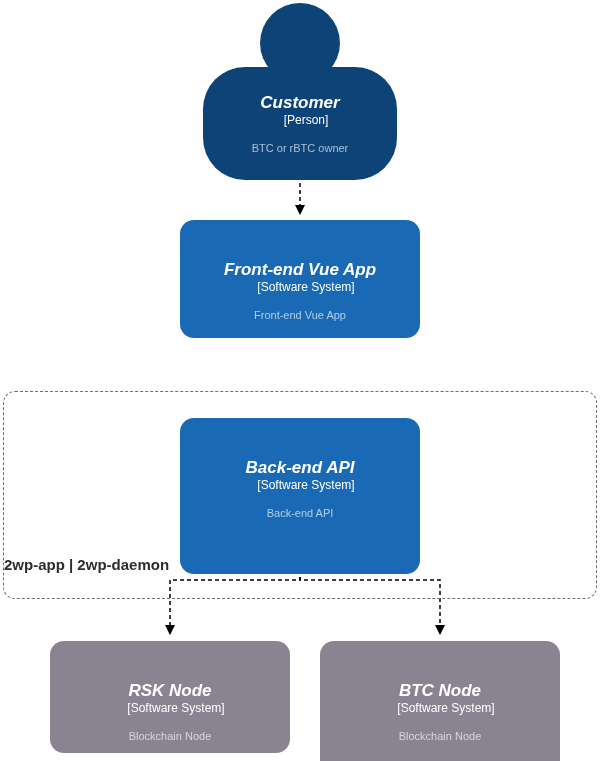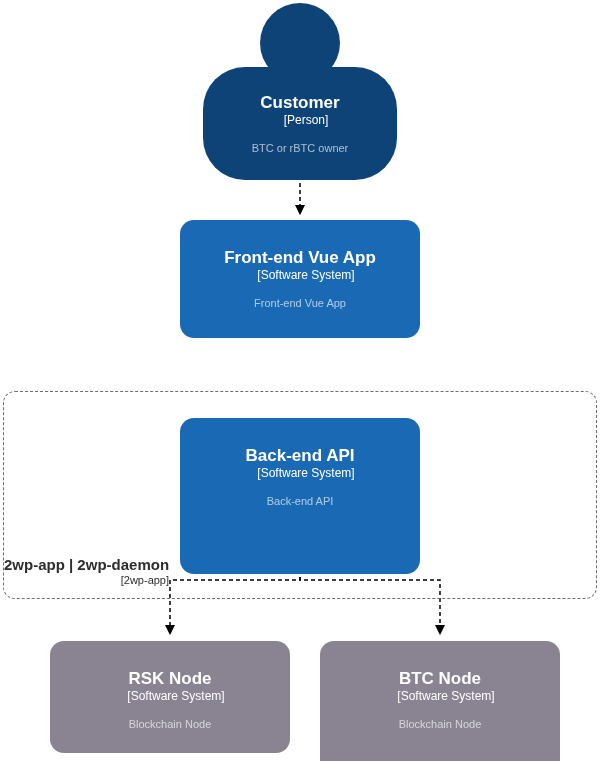--- a/index.html
+++ b/index.html
@@ -47,34 +47,35 @@
     box-sizing: border-box;
     padding-top: 26px;
     text-align: center;
   }
   
   .sysbox {
     position: absolute;
     border-radius: 14px;
     background: var(--system-fill, #1a69b5);
     box-sizing: border-box;
-    padding-top: 28px;
+    padding-top: 40px;
     text-align: center;
   }
   .sysbox.frontend { left: 180px; top: 220px; width: 240px; height: 118px; }
   .sysbox.backend  { left: 180px; top: 418px; width: 240px; height: 156px; }
   .sysbox.graybox  { background: var(--node-fill, #8a8492); }
   .sysbox.rsk      { left: 50px;  top: 641px; width: 240px; height: 112px; }
   .sysbox.btc      { left: 320px; top: 641px; width: 240px; height: 140px; }
 
   .node-title {
     color: var(--text-on-fill, #ffffff);
     font-size: 17px;
     font-weight: bold;
     line-height: 19px;
+    font-style: italic;
   }
   .node-type {
     color: var(--text-on-fill, #ffffff);
     font-size: 12px;
     line-height: 16px;
     margin-left: 12px;
   }
   .node-desc {
     margin-top: 13px;
     color: var(--desc-on-fill, rgba(255,255,255,0.65));
@@ -119,21 +120,20 @@
       </marker>
     </defs>
     <path class="edge" d="M 300 183 L 300 213" marker-end="url(#arrow)"></path>
     <path class="edge" d="M 300 542 L 300 580 L 170 580 L 170 633" marker-end="url(#arrow)"></path>
     <path class="edge" d="M 300 542 L 300 580 L 440 580 L 440 633" marker-end="url(#arrow)"></path>
   </svg>
 
   <div class="boundary">
     <div class="boundary-label">
       <div class="boundary-title">2wp-app | 2wp-daemon</div>
-      <div class="boundary-subtitle">[2wp-app]</div>
     </div>
   </div>
 
   <div>
     <div class="person-head"></div>
     <div class="person-body">
       <div class="node-title">Customer</div>
       <div class="node-type">[Person]</div>
       <div class="node-desc">BTC or rBTC owner</div>
     </div>

